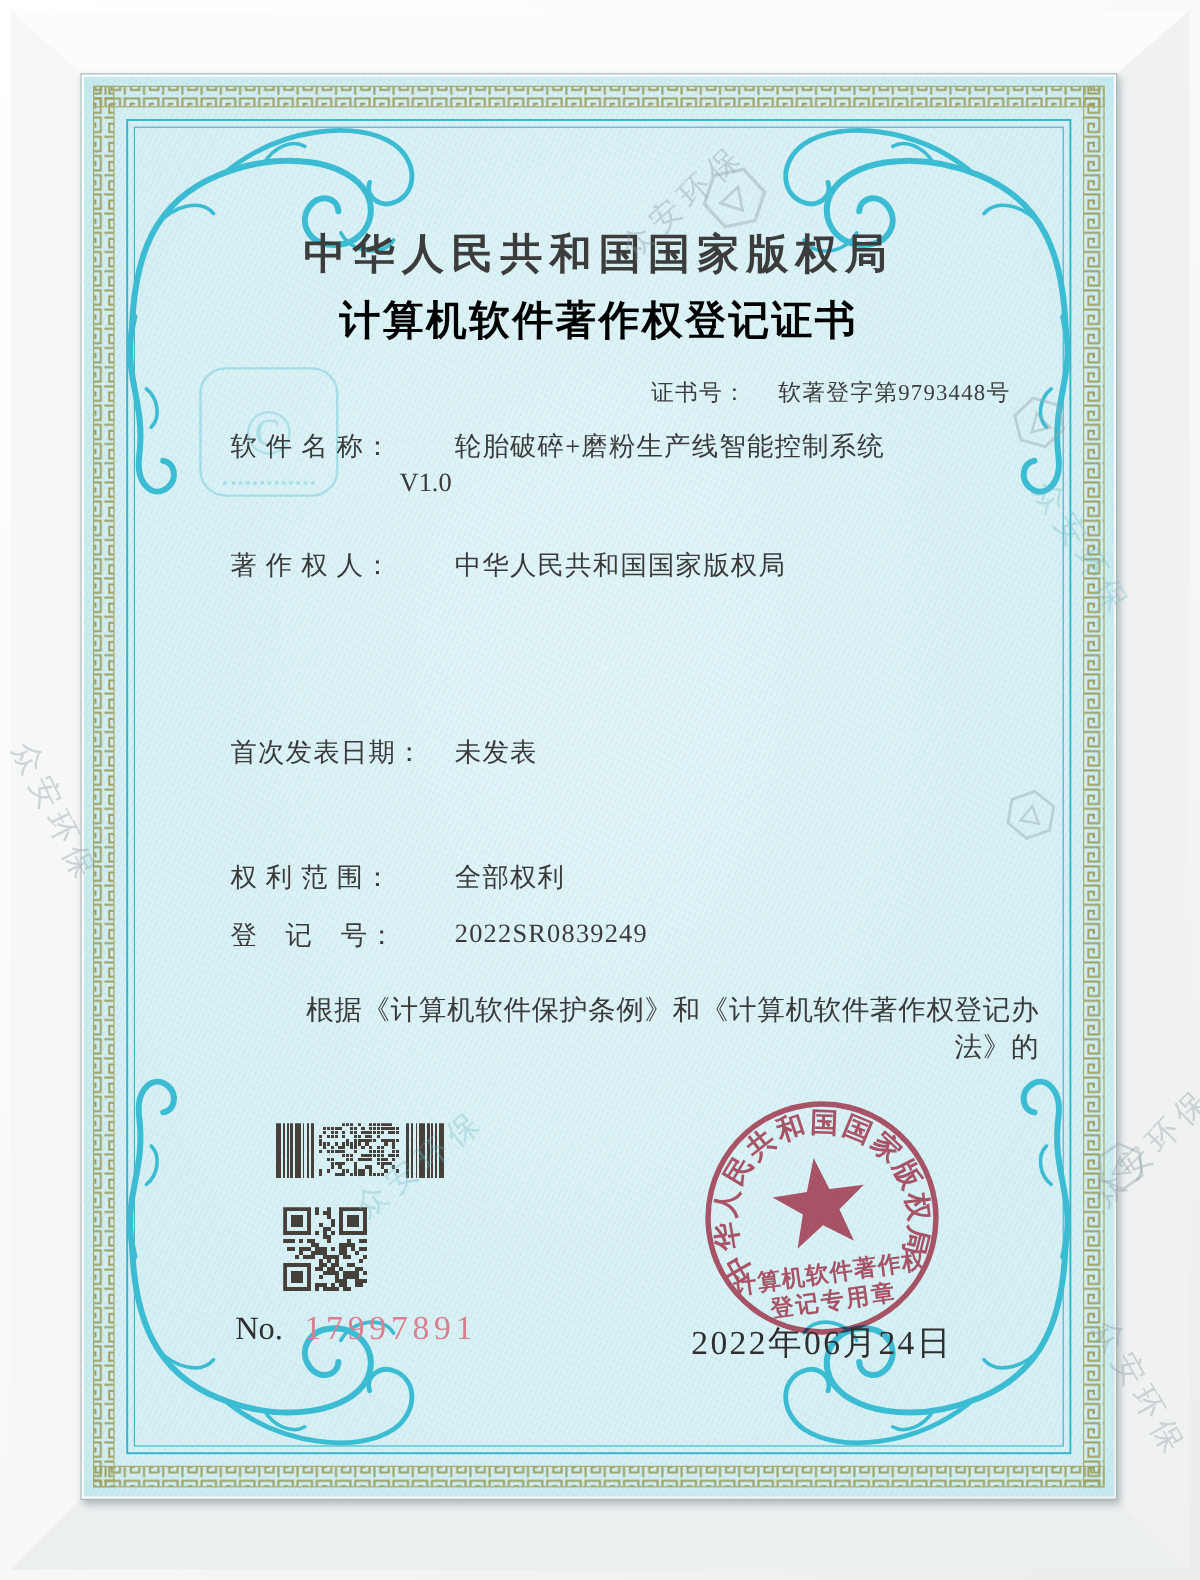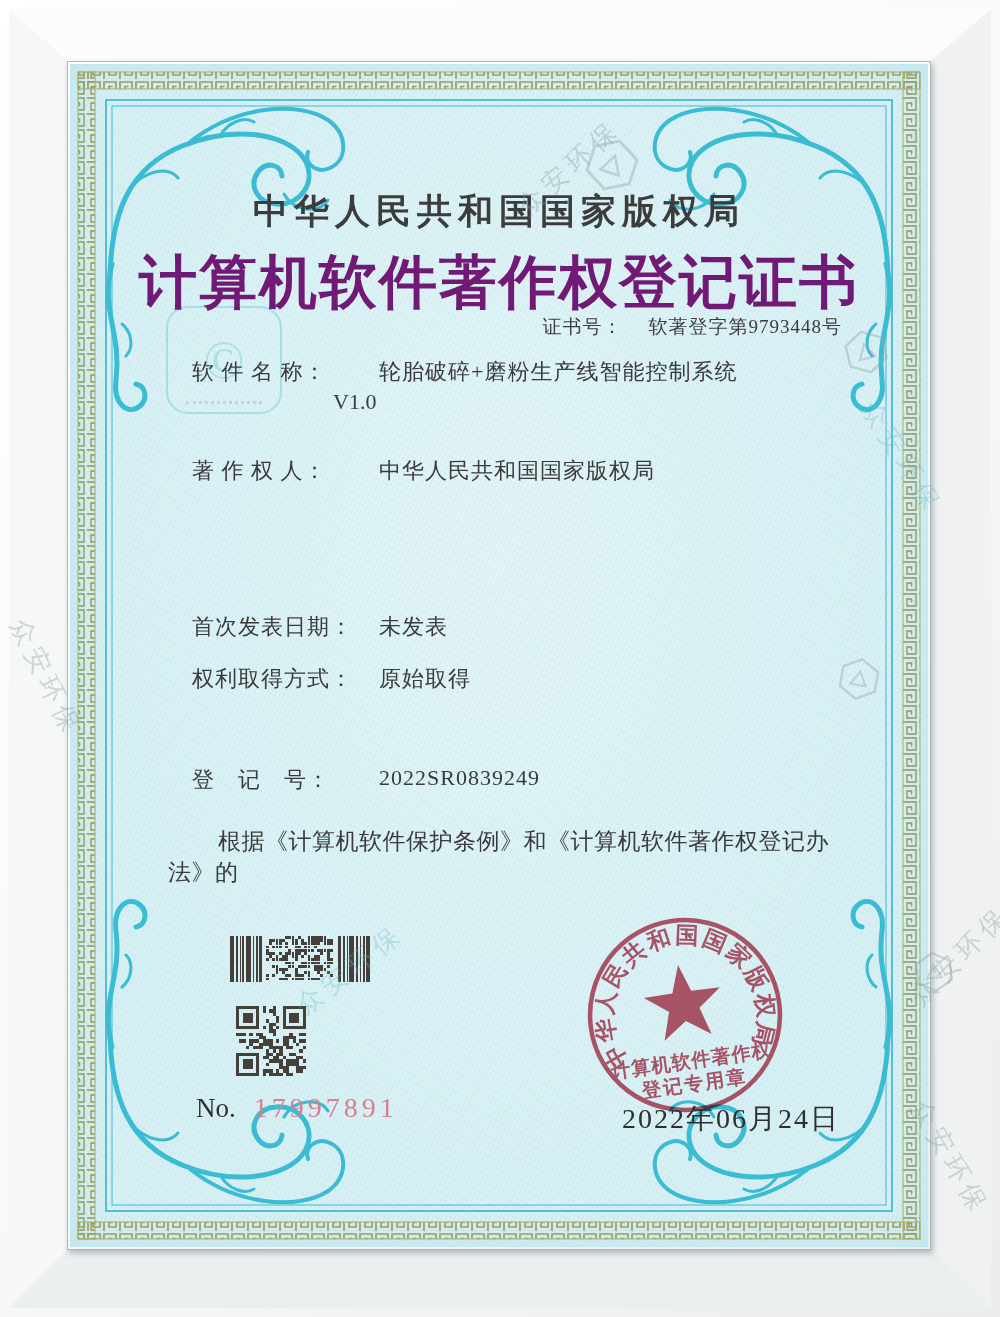--- a/index.html
+++ b/index.html
@@ -18,31 +18,31 @@
   .paper .tex{position:absolute;inset:0;pointer-events:none;
       background:
         repeating-linear-gradient(115deg,rgba(104,199,214,.10) 0 1px,transparent 1px 4px),
         repeating-linear-gradient(28deg,rgba(104,199,214,.07) 0 1px,transparent 1px 6px),
         radial-gradient(ellipse at 50% 42%,rgba(255,255,255,.30),transparent 72%);}
   svg.deco{position:absolute;inset:0;width:100%;height:100%;pointer-events:none;}
   
   .authority{position:absolute;left:0;top:124px;width:100%;text-align:center;
       font-size:35px;font-weight:600;letter-spacing:6px;color:#3c3c3c;}
   .cert-title{position:absolute;left:0;top:180px;width:100%;text-align:center;
-      font-size:58px;font-weight:700;letter-spacing:2px;color:#701a75;}
+      font-size:34px;font-weight:700;letter-spacing:2px;color:#000000;}
   .certno{position:absolute;top:250px;right:86px;font-size:19px;color:#3c3c3c;
       display:flex;gap:26px;letter-spacing:1px;align-items:flex-end;}
   .row{position:absolute;left:98px;font-size:22px;color:#3a3a3a;display:flex;}
   .row .lbl{width:165px;letter-spacing:1px;padding-left:24px;}
   .row .val{letter-spacing:1px;margin-left:22px;}
   .v2{position:absolute;left:263px;font-size:22px;color:#3a3a3a;}
-  .para{position:absolute;left:98px;width:698px;font-size:23px;color:#3a3a3a;letter-spacing:0.5px;}
+  .para{position:absolute;left:98px;width:698px;font-size:23px;color:#3a3a3a;letter-spacing:0.5px;text-align:right;}
   .serial{position:absolute;left:126px;top:1028px;font-size:27px;color:#2f2f2f;}
   .serial .num{color:#d98090;letter-spacing:4px;margin-left:18px;font-size:28px;}
-  .issue-date{position:absolute;left:460px;top:1036px;width:310px;text-align:right;
+  .issue-date{position:absolute;left:460px;top:1036px;width:310px;text-align:center;
       font-size:28px;color:#2e2e2e;letter-spacing:2px;}
   
   .emboss{position:absolute;left:96px;top:242px;width:112px;height:104px;
       border:2px solid rgba(88,193,208,.38);border-radius:22px;
       display:flex;align-items:center;justify-content:center;
       color:rgba(88,193,208,.34);font-size:54px;}
   .emboss .wave{position:absolute;bottom:8px;left:18px;right:18px;height:8px;
       border-bottom:3px dotted rgba(88,193,208,.35);}
   
   .barcode{position:absolute;left:160px;top:872px;}
@@ -123,23 +123,23 @@
     <div class="v2" style="top:325px">V1.0</div>
 
     <div class="row" style="top:392px">
       <span class="lbl">著 作 权 人：</span>
       <span class="val">中华人民共和国国家版权局</span>
     </div>
     <div class="row" style="top:548px">
       <span class="lbl">首次发表日期：</span>
       <span class="val">未发表</span>
     </div>
-    <div class="row" style="top:600px">
-      <span class="lbl">权利取得方式：</span>
-      <span class="val">原始取得</span>
+    <div class="row" style="top:652px">
+      <span class="lbl">权 利 范 围：</span>
+      <span class="val">全部权利</span>
     </div>
     <div class="row" style="top:701px">
       <span class="lbl">登　记　号：</span>
       <span class="val">2022SR0839249</span>
     </div>
 
     <div class="para" style="top:762px;text-indent:50px">根据《计算机软件保护条例》和《计算机软件著作权登记办法》的</div>
 
     <svg class="barcode" width="140" height="46" viewBox="0 0 140 46">
       <g id="bc-modules" fill="#45403a" shape-rendering="crispEdges">

